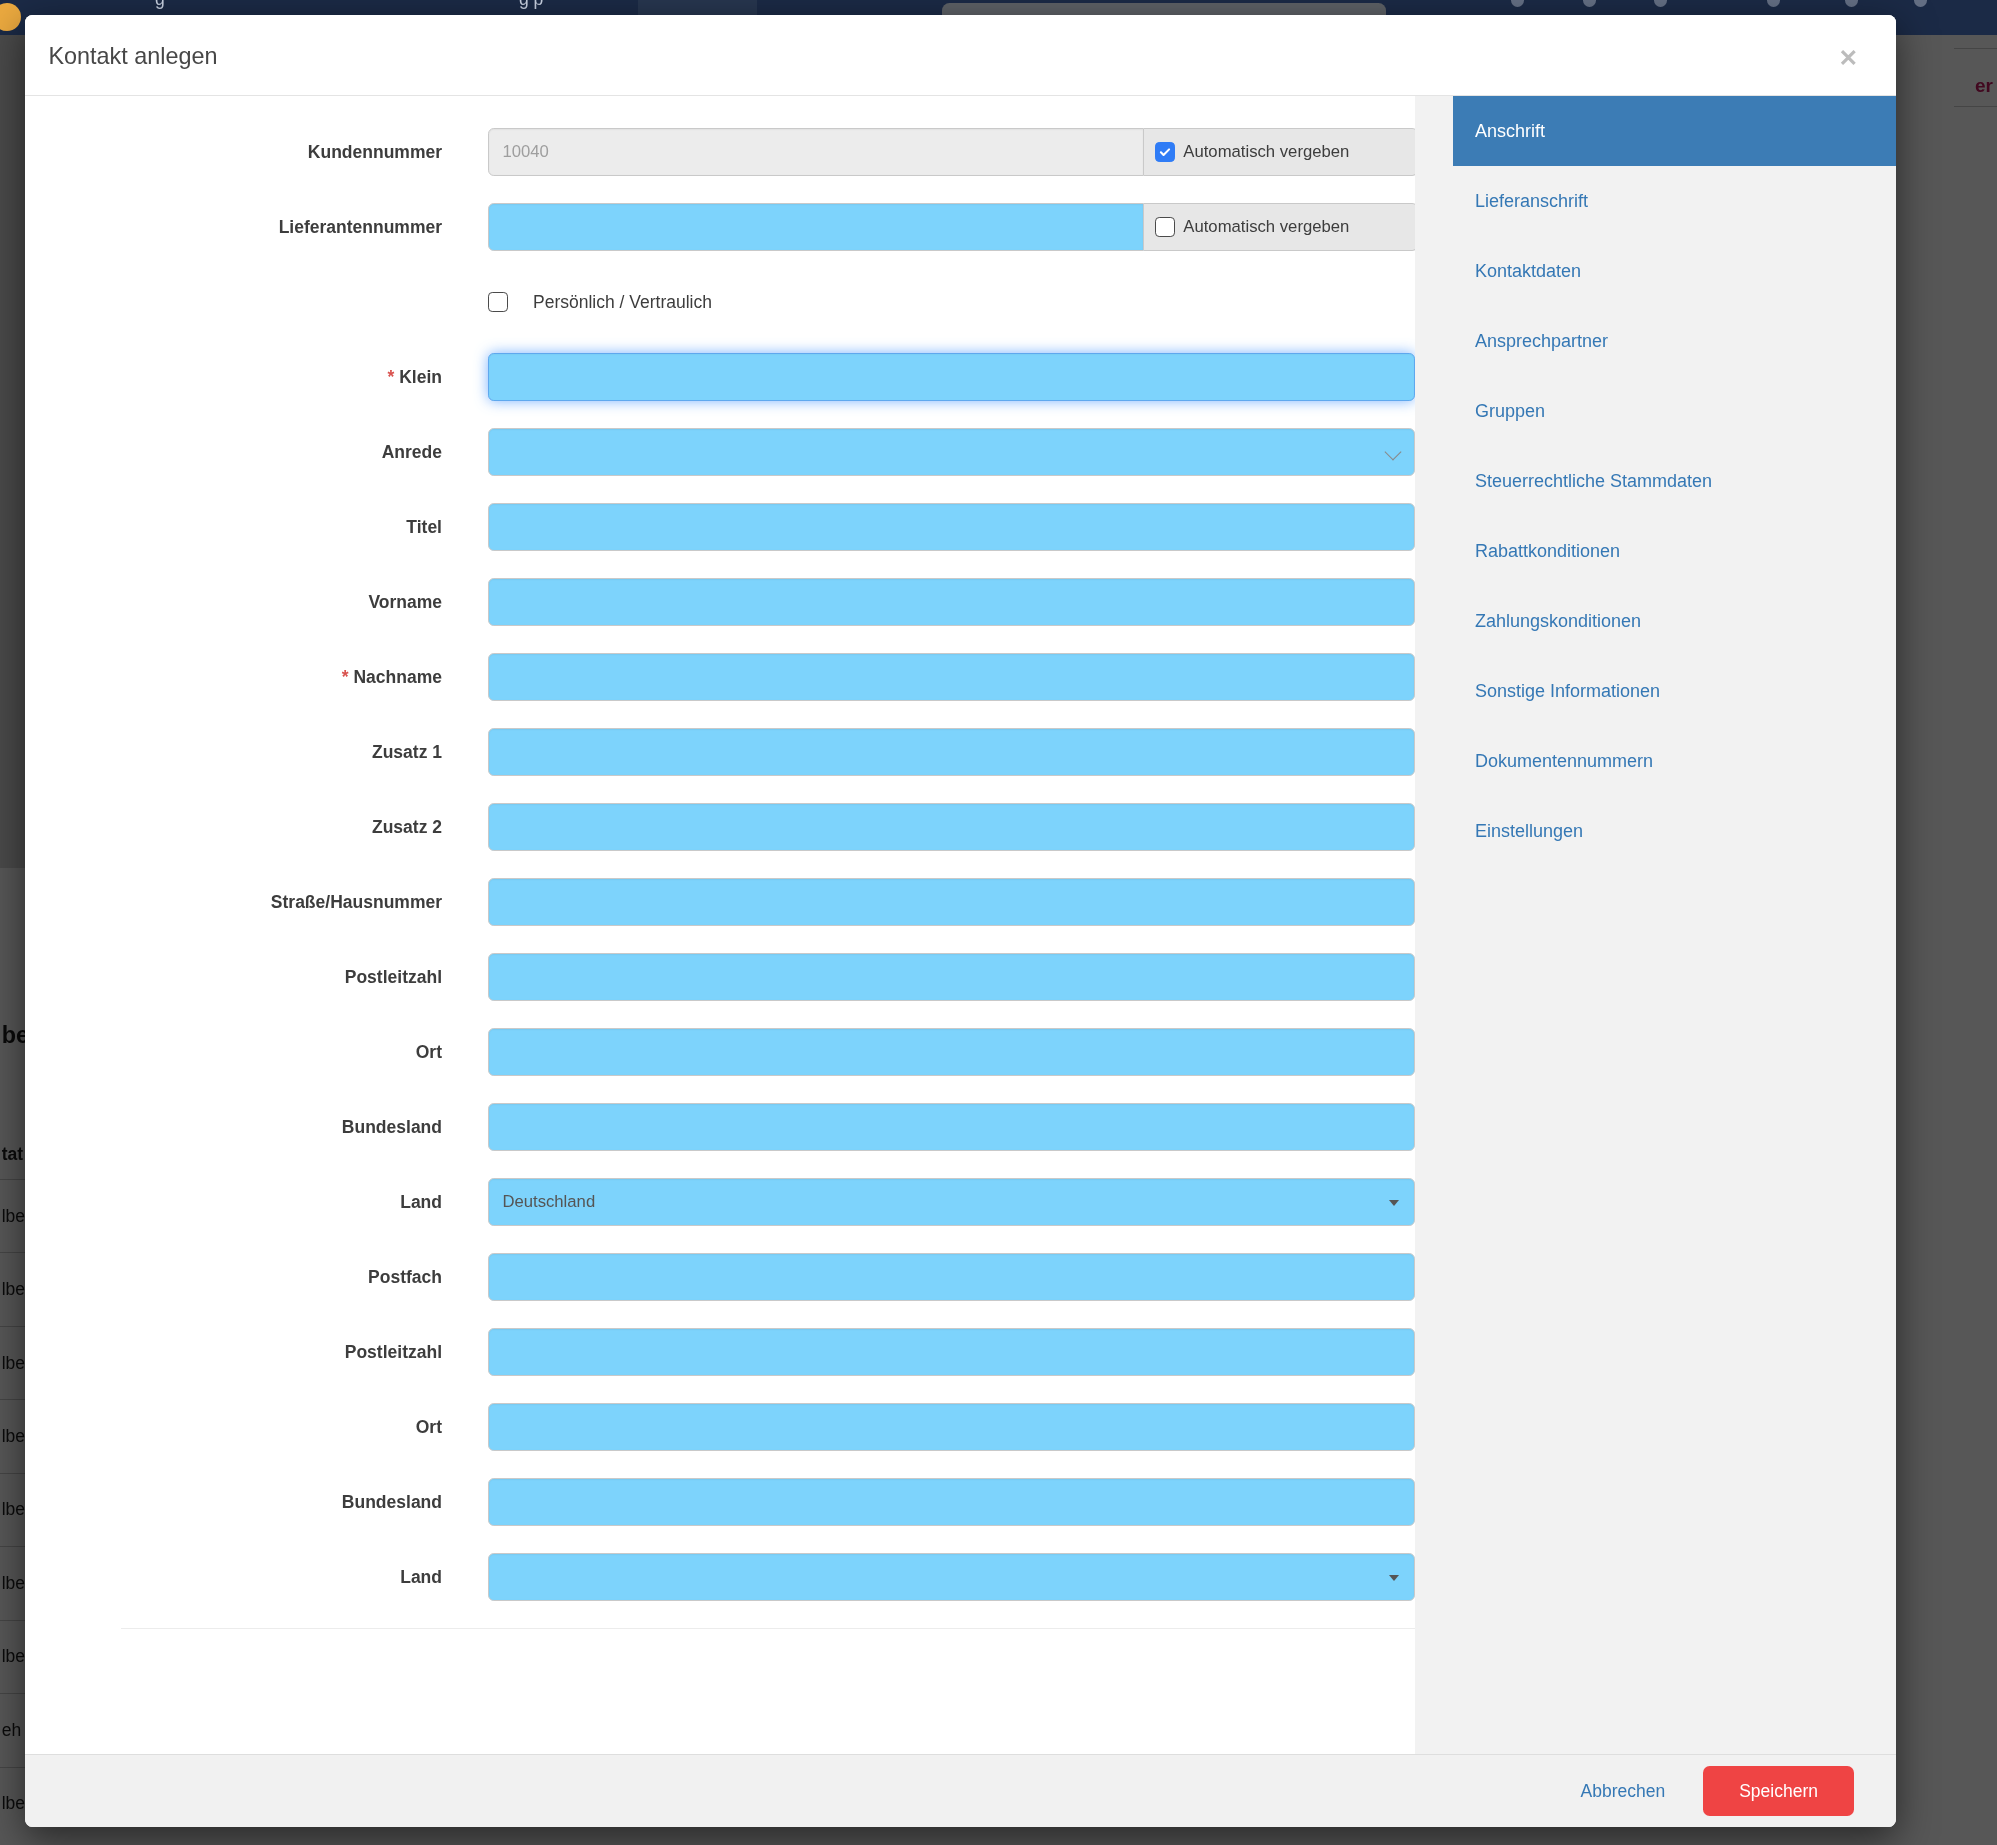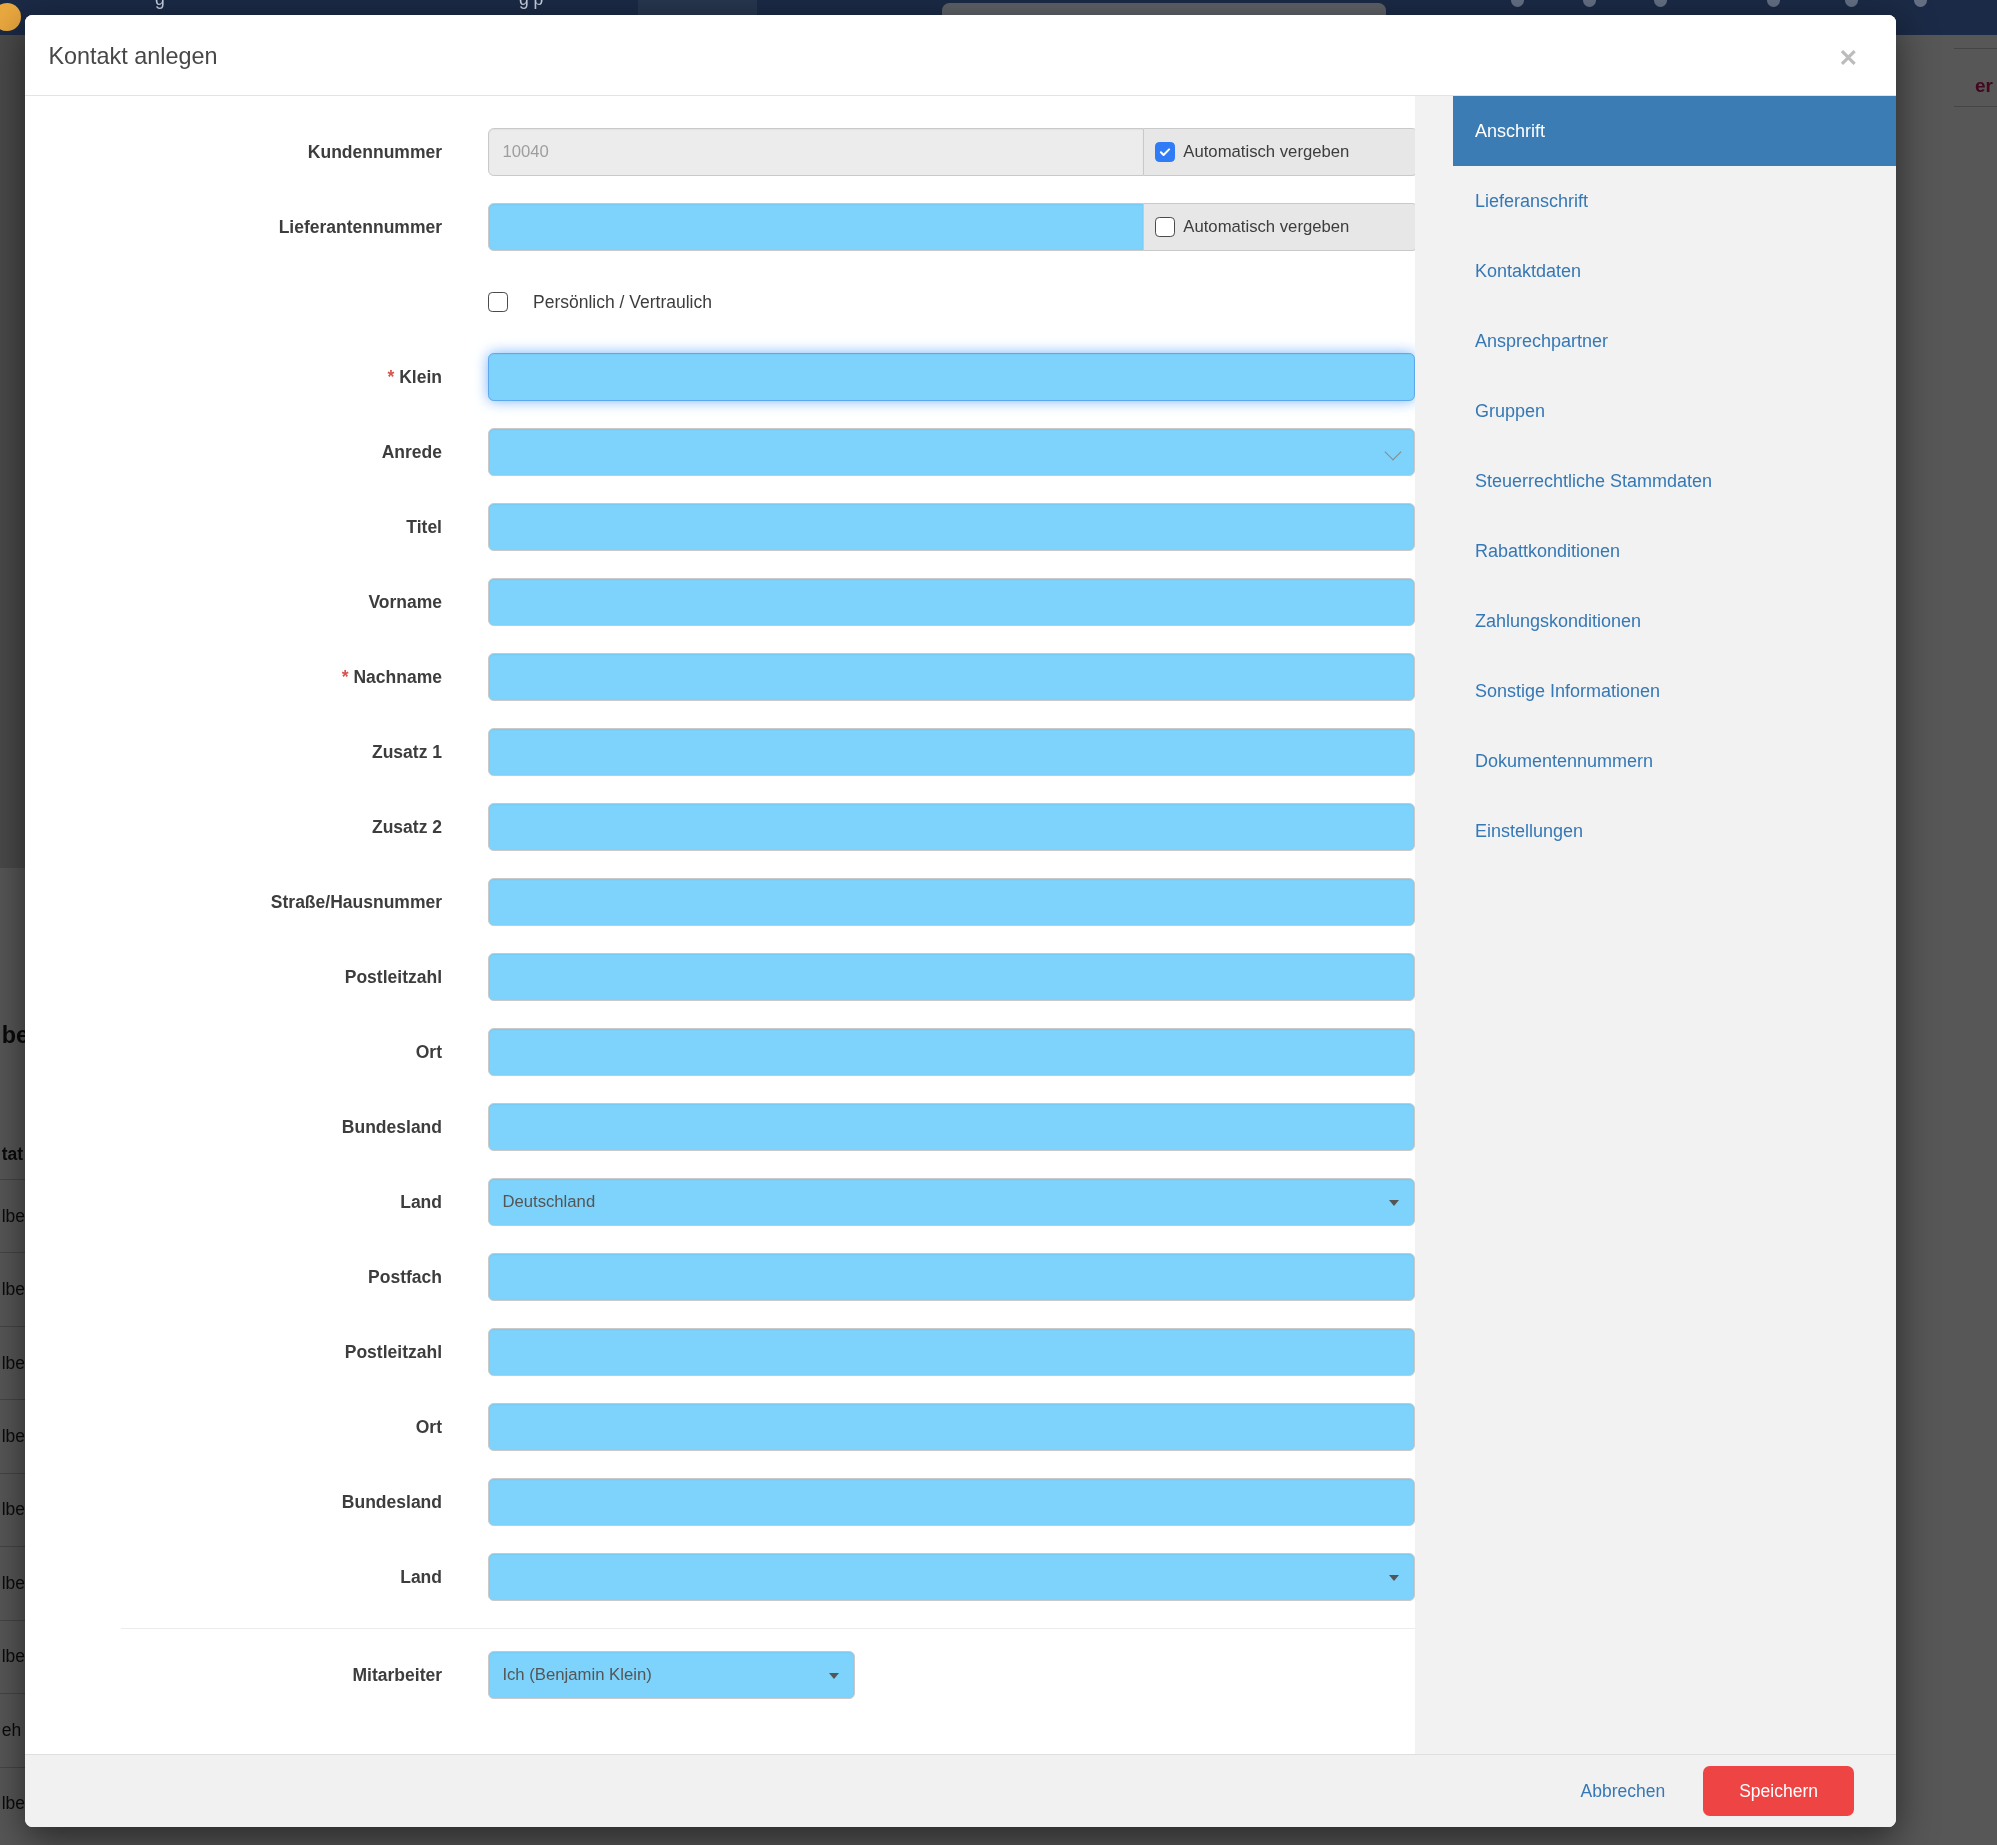--- a/index.html
+++ b/index.html
@@ -255,27 +255,20 @@
     <div class="frow">
       <label class="flabel">Land</label>
       <div class="fctrl fselect">
         <span class="sel-value"></span>
         <span class="caret"></span>
       </div>
     </div>
 
     <div class="fdivider"></div>
 
-    <div class="frow">
-      <label class="flabel">Mitarbeiter</label>
-      <div class="fctrl fselect narrow">
-        <span class="sel-value">Ich (Benjamin Klein)</span>
-        <span class="caret"></span>
-      </div>
-    </div>
 
   </div>
 
   <div class="m-side">
     <div class="s-item active">Anschrift</div>
     <div class="s-item">Lieferanschrift</div>
     <div class="s-item">Kontaktdaten</div>
     <div class="s-item">Ansprechpartner</div>
     <div class="s-item">Gruppen</div>
     <div class="s-item">Steuerrechtliche Stammdaten</div>

